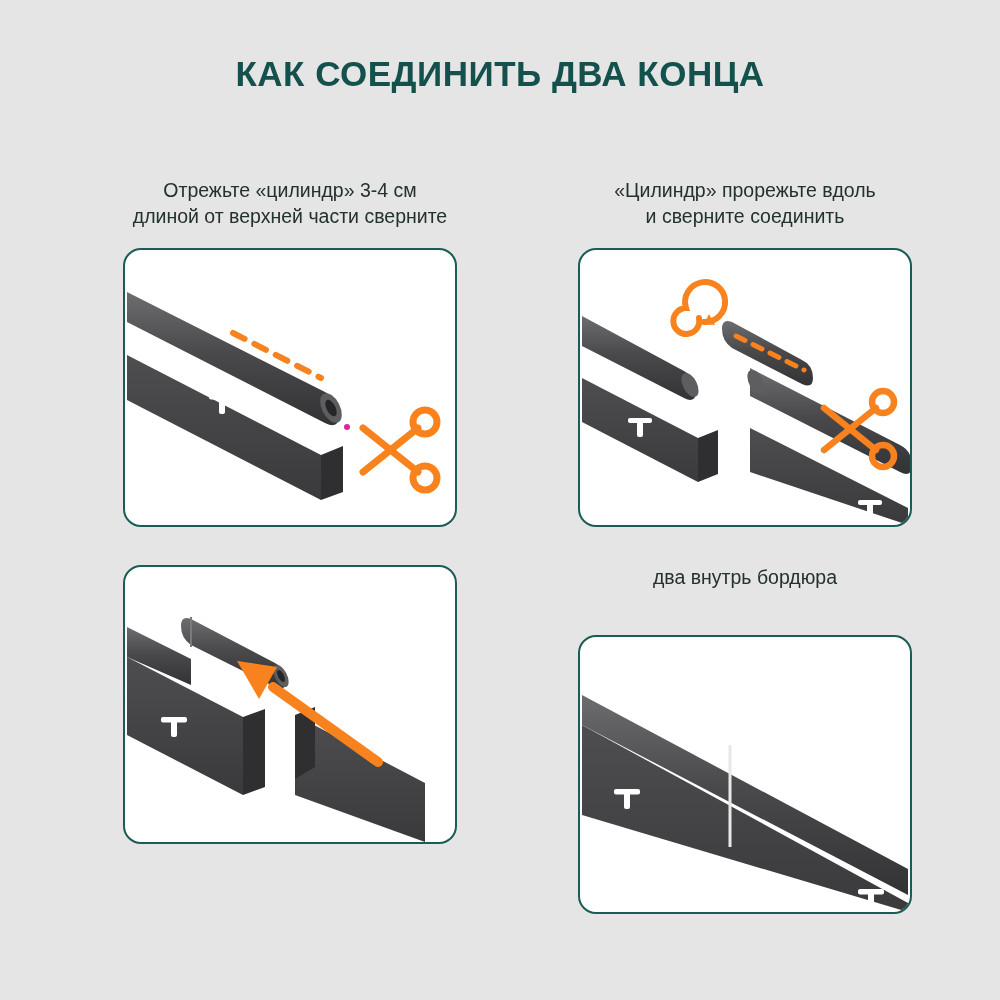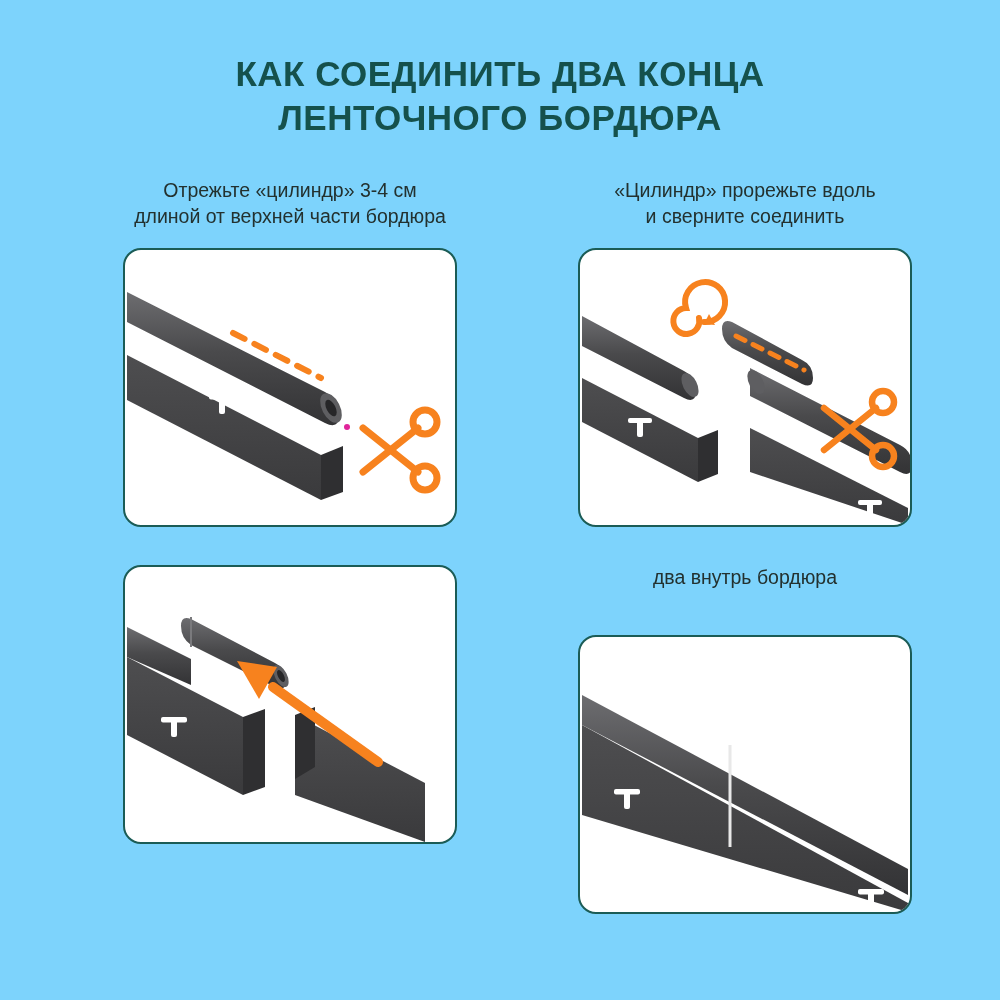--- a/index.html
+++ b/index.html
@@ -11,21 +11,21 @@
     width: 1000px;
     height: 1000px;
     font-family: "Liberation Sans", sans-serif;
     color: #1d2b2b;
     overflow: hidden;
   }
   .page {
     position: relative;
     width: 1000px;
     height: 1000px;
-    background: #7dd3fc;
+    background: #e5e5e5;
   }
   .title {
     text-align: center;
     font-size: 35px;
     font-weight: bold;
     letter-spacing: 0.5px;
     color: #15514c;
     line-height: 1.25;
     padding-top: 52px;
     text-transform: uppercase;
@@ -73,29 +73,28 @@
 
   .row2 { margin-top: 38px; }
 </style>
 </head>
 <body>
 
 <div class="page">
 
   <div class="title">
     <span class="line">Как соединить два конца</span>
-    <span class="line">ленточного бордюра</span>
   </div>
 
   <div class="grid">
 
     <div class="cell left">
       <div class="caption">
         <span class="cl">Отрежьте «цилиндр» 3-4 см</span>
-        <span class="cl">длиной от верхней части бордюра</span>
+        <span class="cl">длиной от верхней части сверните</span>
       </div>
       <div class="panel">
         <svg width="330" height="275" viewBox="0 0 330 275">
           <defs>
             <linearGradient id="tubeG1" x1="0" y1="0" x2="0" y2="1">
               <stop offset="0%" stop-color="#6d6d70"></stop>
               <stop offset="45%" stop-color="#4a4a4c"></stop>
               <stop offset="100%" stop-color="#333335"></stop>
             </linearGradient>
             <linearGradient id="skirtG1" x1="0" y1="0" x2="0" y2="1">

